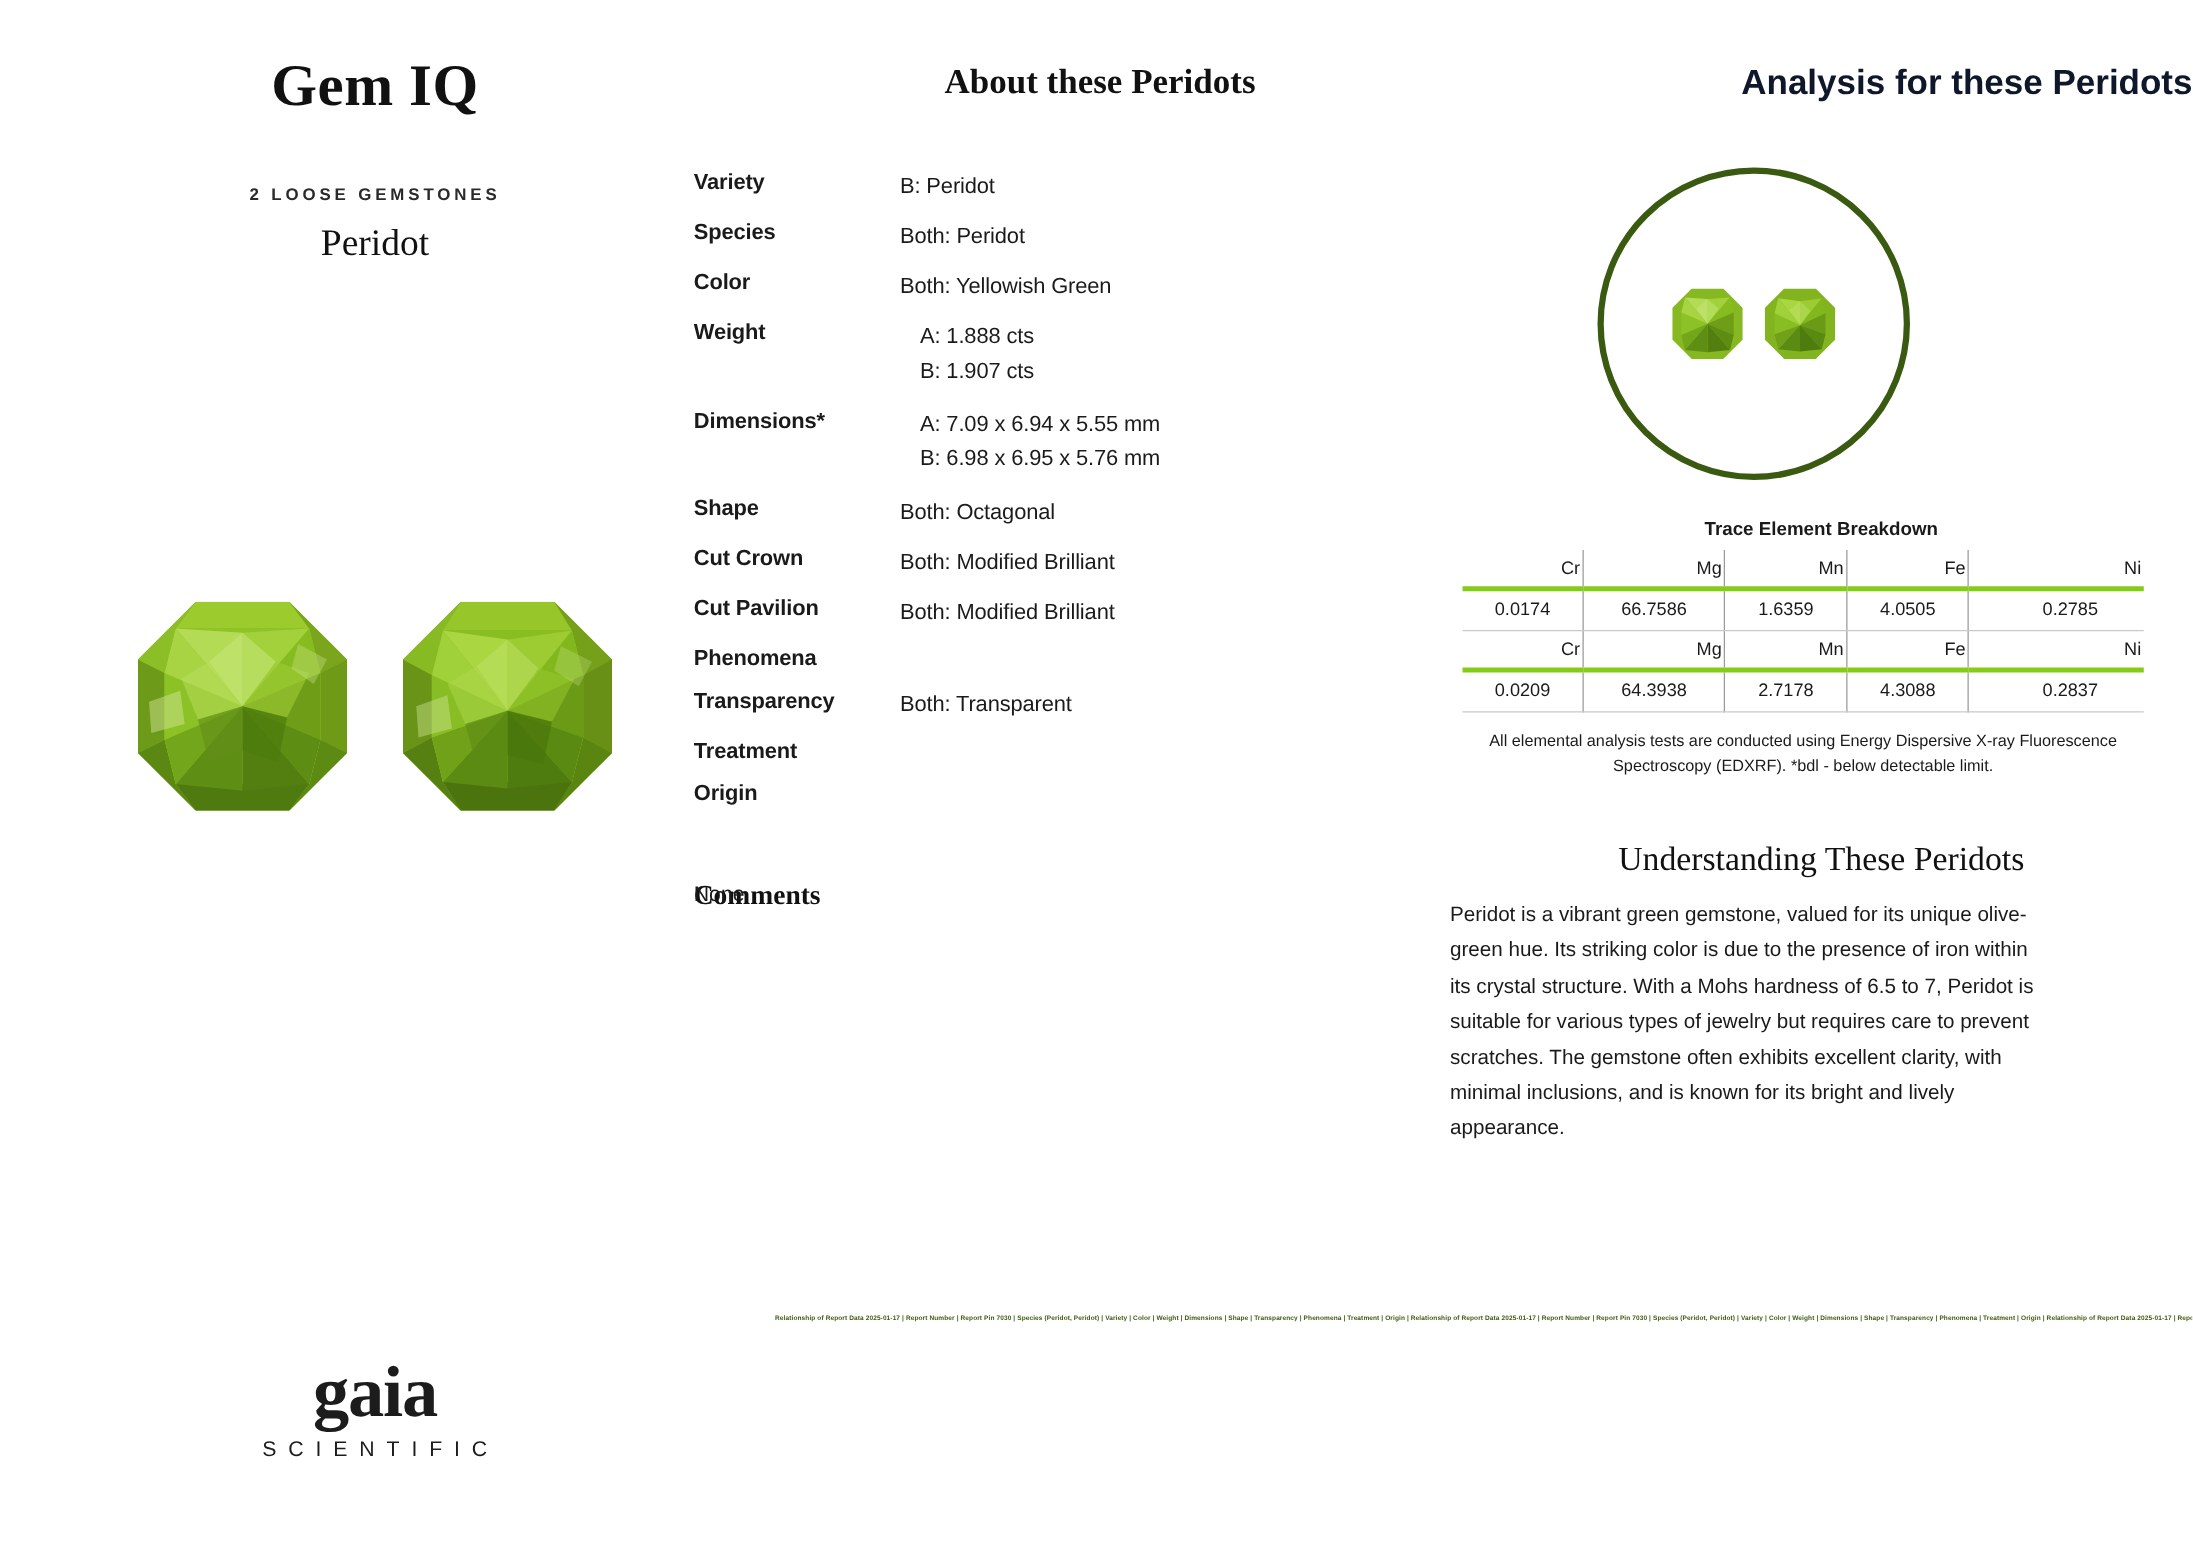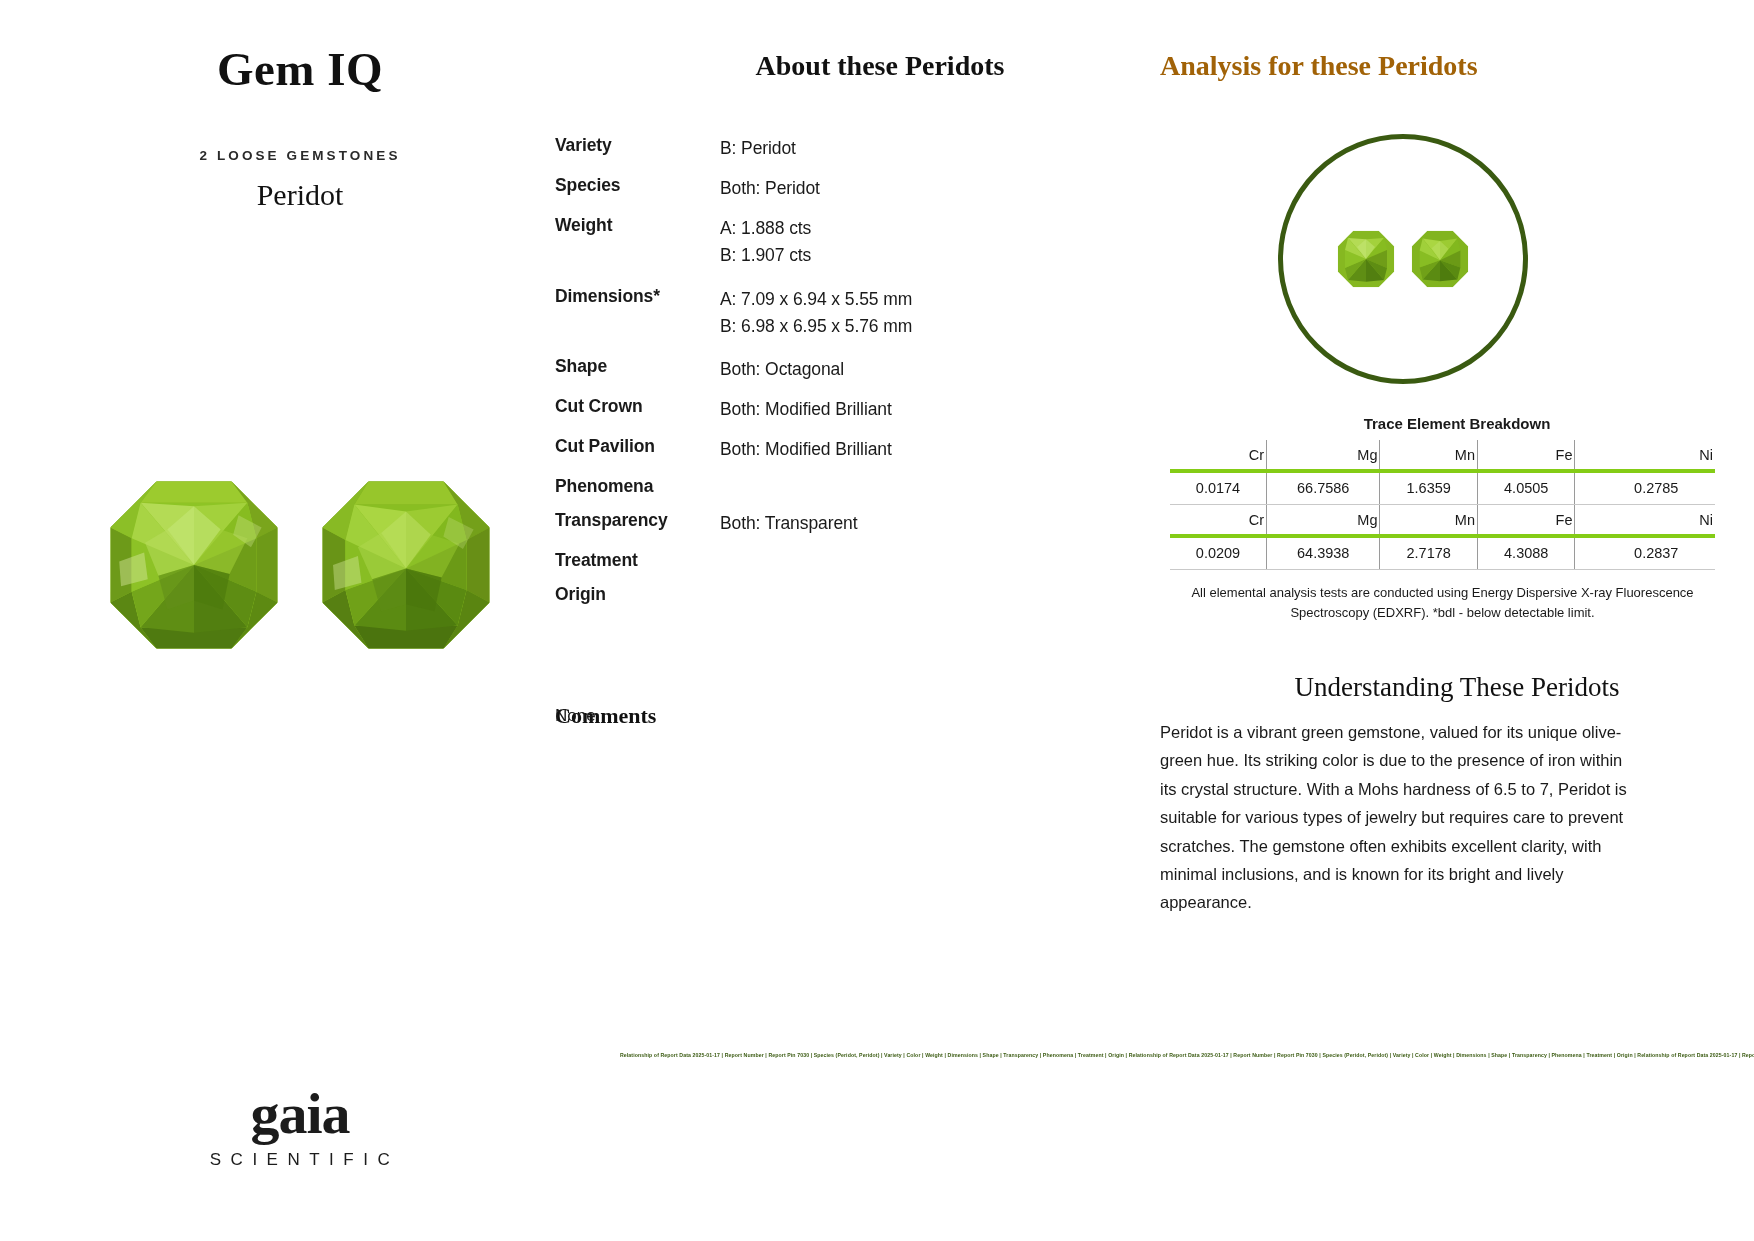--- a/index.html
+++ b/index.html
@@ -73,40 +73,40 @@
     width: 165px; flex: 0 0 165px;
     font-size: 17.5px; font-weight: 700; color: #1a1a1a;
     letter-spacing: -0.1px;
   }
   .spec-value {
     flex: 1;
     font-size: 17.5px; font-weight: 400; color: #1a1a1a;
     letter-spacing: -0.1px; line-height: 1.55;
   }
   .spec-value .line2 { display: block; }
-  .spec-row.tall { margin-bottom: 16px; }
+  .spec-row.tall { margin-bottom: 16px; gap: 16px; }
 
   .comments-heading {
     position: absolute; left: -45px; top: 655px;
     font-family: "Liberation Serif", serif;
     font-size: 22px; font-weight: 700; color: #111; margin-top: 48px;
   }
   .comments-body {
     position: absolute; left: -45px; top: 706px;
     font-size: 17px; color: #1a1a1a;
   }
 
   
   .col-right { position: absolute; left: 1160px; top: 0; width: 594px; height: 1241px; }
 
   .right-heading {
     position: absolute; left: 0; top: 50px; width: 594px;
-    text-align: left;
-    font-family: Liberation Serif, serif;
-    font-size: 28px; font-weight: 700; color: #a16207;
+    text-align: right;
+    font-family: Liberation Sans, sans-serif;
+    font-size: 28px; font-weight: 700; color: #0f172a;
   }
 
   .analysis-circle {
     position: absolute; left: 118px; top: 134px;
     width: 250px; height: 250px;
     border: 5px solid #3a5a11;
     border-radius: 50%;
     display: flex; align-items: center; justify-content: center; gap: 14px;
   }
   .mini-gem { width: 60px; height: 60px; }
@@ -268,20 +268,24 @@
 
     <div class="spec-list">
       <div class="spec-row">
         <div class="spec-label">Variety</div>
         <div class="spec-value">B: Peridot</div>
       </div>
       <div class="spec-row">
         <div class="spec-label">Species</div>
         <div class="spec-value">Both: Peridot</div>
       </div>
+      <div class="spec-row">
+        <div class="spec-label">Color</div>
+        <div class="spec-value">Both: Yellowish Green</div>
+      </div>
       <div class="spec-row tall">
         <div class="spec-label">Weight</div>
         <div class="spec-value">
           <span>A: 1.888 cts</span>
           <span class="line2">B: 1.907 cts</span>
         </div>
       </div>
       <div class="spec-row tall">
         <div class="spec-label">Dimensions*</div>
         <div class="spec-value">

